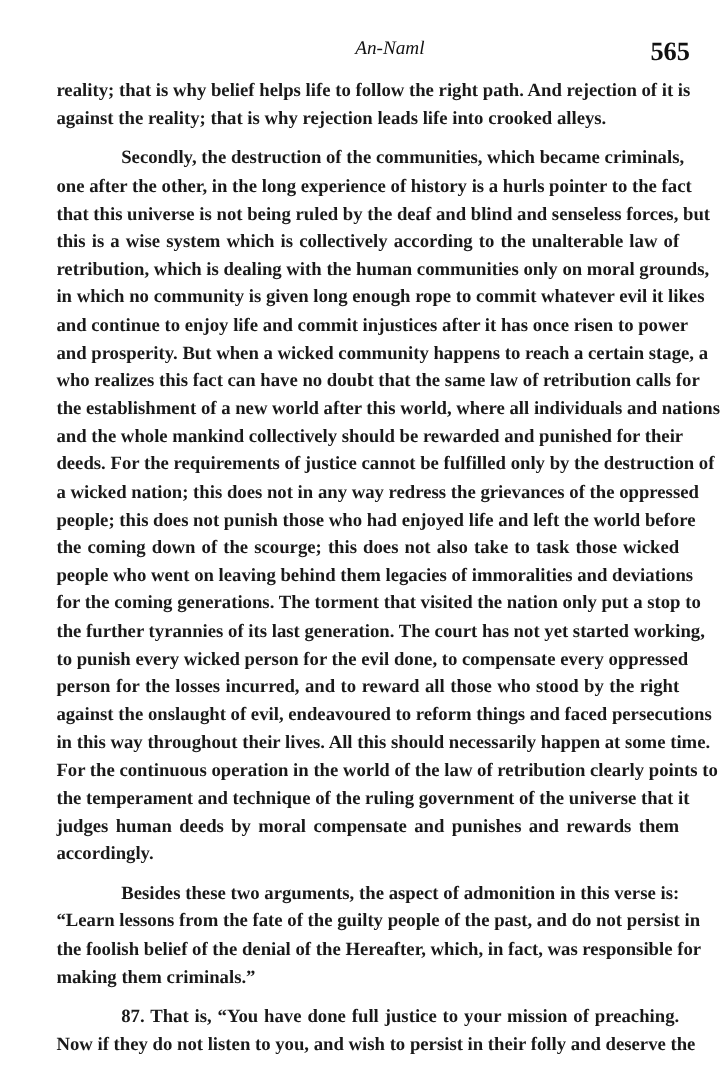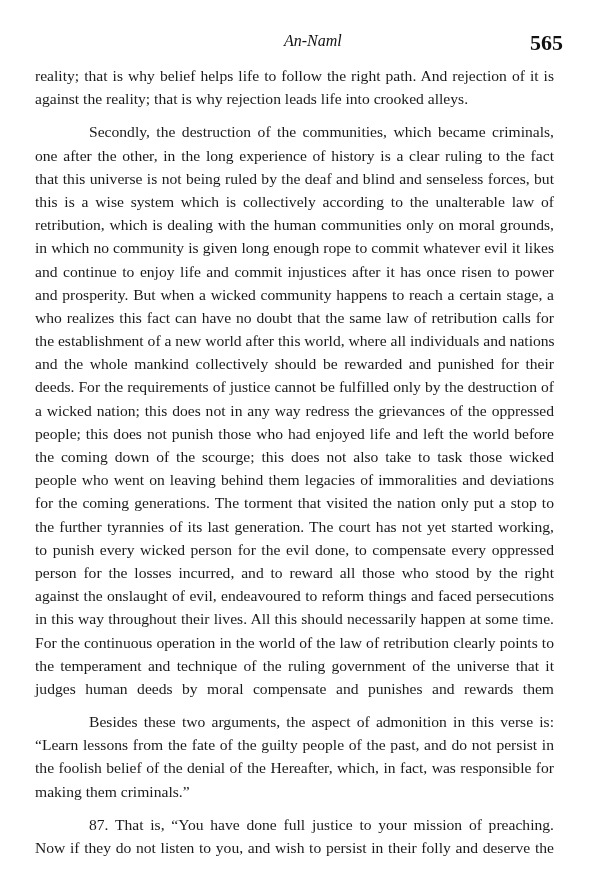--- a/index.html
+++ b/index.html
@@ -3,39 +3,39 @@
 <meta charset="utf-8">
 <style>
   html, body { margin: 0; padding: 0; }
   body {
     width: 600px; height: 894px; overflow: hidden;
     background: #ffffff;
     font-family: "Liberation Serif", "DejaVu Serif", serif;
     color: #1a1a1a;
     position: relative;
   }
-  .page { position: absolute; left: 0; top: 0; width: 580px; height: 894px; border-radius: 15px; }
+  .page { position: absolute; left: 12px; top: 0; width: 580px; height: 894px; border-radius: 15px; }
   .running-head {
     position: absolute; top: 30px; left: 0; width: 600px; height: 24px;
   }
   .running-title {
     position: absolute; left: 284px; top: 2px;
     font-style: italic; font-size: 16px; color: #111;
   }
   .page-number {
     position: absolute; left: 530px; top: 0px;
     font-weight: bold; font-size: 22px; color: #111;
   }
   .body-text {
     position: absolute; left: 35px; top: 64px; width: 519px;
   }
   .line {
     font-size: 15.6px; line-height: 23.2px; height: 23.2px;
     text-align: justify; text-align-last: justify;
-    white-space: nowrap; overflow: visible;
+    white-space: nowrap; overflow: visible; font-weight: bold;
   }
   .line.last { text-align-last: left; }
   .line.indent { padding-left: 54px; }
   .gap { height: 10px; }
 </style>
 </head>
 <body>
 
 <div class="page">
   <div class="running-head">
@@ -46,21 +46,21 @@
   <div class="body-text">
 
     <div>
       <div class="line">reality; that is why belief helps life to follow the right path. And rejection of it is</div>
       <div class="line last">against the reality; that is why rejection leads life into crooked alleys.</div>
     </div>
     <div class="gap"></div>
 
     <div>
       <div class="line indent">Secondly, the destruction of the communities, which became criminals,</div>
-      <div class="line">one after the other, in the long experience of history is a clear ruling to the fact</div>
+      <div class="line">one after the other, in the long experience of history is a hurls pointer to the fact</div>
       <div class="line">that this universe is not being ruled by the deaf and blind and senseless forces, but</div>
       <div class="line">this is a wise system which is collectively according to the unalterable law of</div>
       <div class="line">retribution, which is dealing with the human communities only on moral grounds,</div>
       <div class="line">in which no community is given long enough rope to commit whatever evil it likes</div>
       <div class="line">and continue to enjoy life and commit injustices after it has once risen to power</div>
       <div class="line">and prosperity. But when a wicked community happens to reach a certain stage, a</div>
       <div class="line">who realizes this fact can have no doubt that the same law of retribution calls for</div>
       <div class="line">the establishment of a new world after this world, where all individuals and nations</div>
       <div class="line">and the whole mankind collectively should be rewarded and punished for their</div>
       <div class="line">deeds. For the requirements of justice cannot be fulfilled only by the destruction of</div>
@@ -70,20 +70,21 @@
       <div class="line">people who went on leaving behind them legacies of immoralities and deviations</div>
       <div class="line">for the coming generations. The torment that visited the nation only put a stop to</div>
       <div class="line">the further tyrannies of its last generation. The court has not yet started working,</div>
       <div class="line">to punish every wicked person for the evil done, to compensate every oppressed</div>
       <div class="line">person for the losses incurred, and to reward all those who stood by the right</div>
       <div class="line">against the onslaught of evil, endeavoured to reform things and faced persecutions</div>
       <div class="line">in this way throughout their lives. All this should necessarily happen at some time.</div>
       <div class="line">For the continuous operation in the world of the law of retribution clearly points to</div>
       <div class="line">the temperament and technique of the ruling government of the universe that it</div>
       <div class="line">judges human deeds by moral compensate and punishes and rewards them</div>
+      <div class="line last">accordingly.</div>
     </div>
     <div class="gap"></div>
 
     <div>
       <div class="line indent">Besides these two arguments, the aspect of admonition in this verse is:</div>
       <div class="line">“Learn lessons from the fate of the guilty people of the past, and do not persist in</div>
       <div class="line">the foolish belief of the denial of the Hereafter, which, in fact, was responsible for</div>
       <div class="line last">making them criminals.”</div>
     </div>
     <div class="gap"></div>

